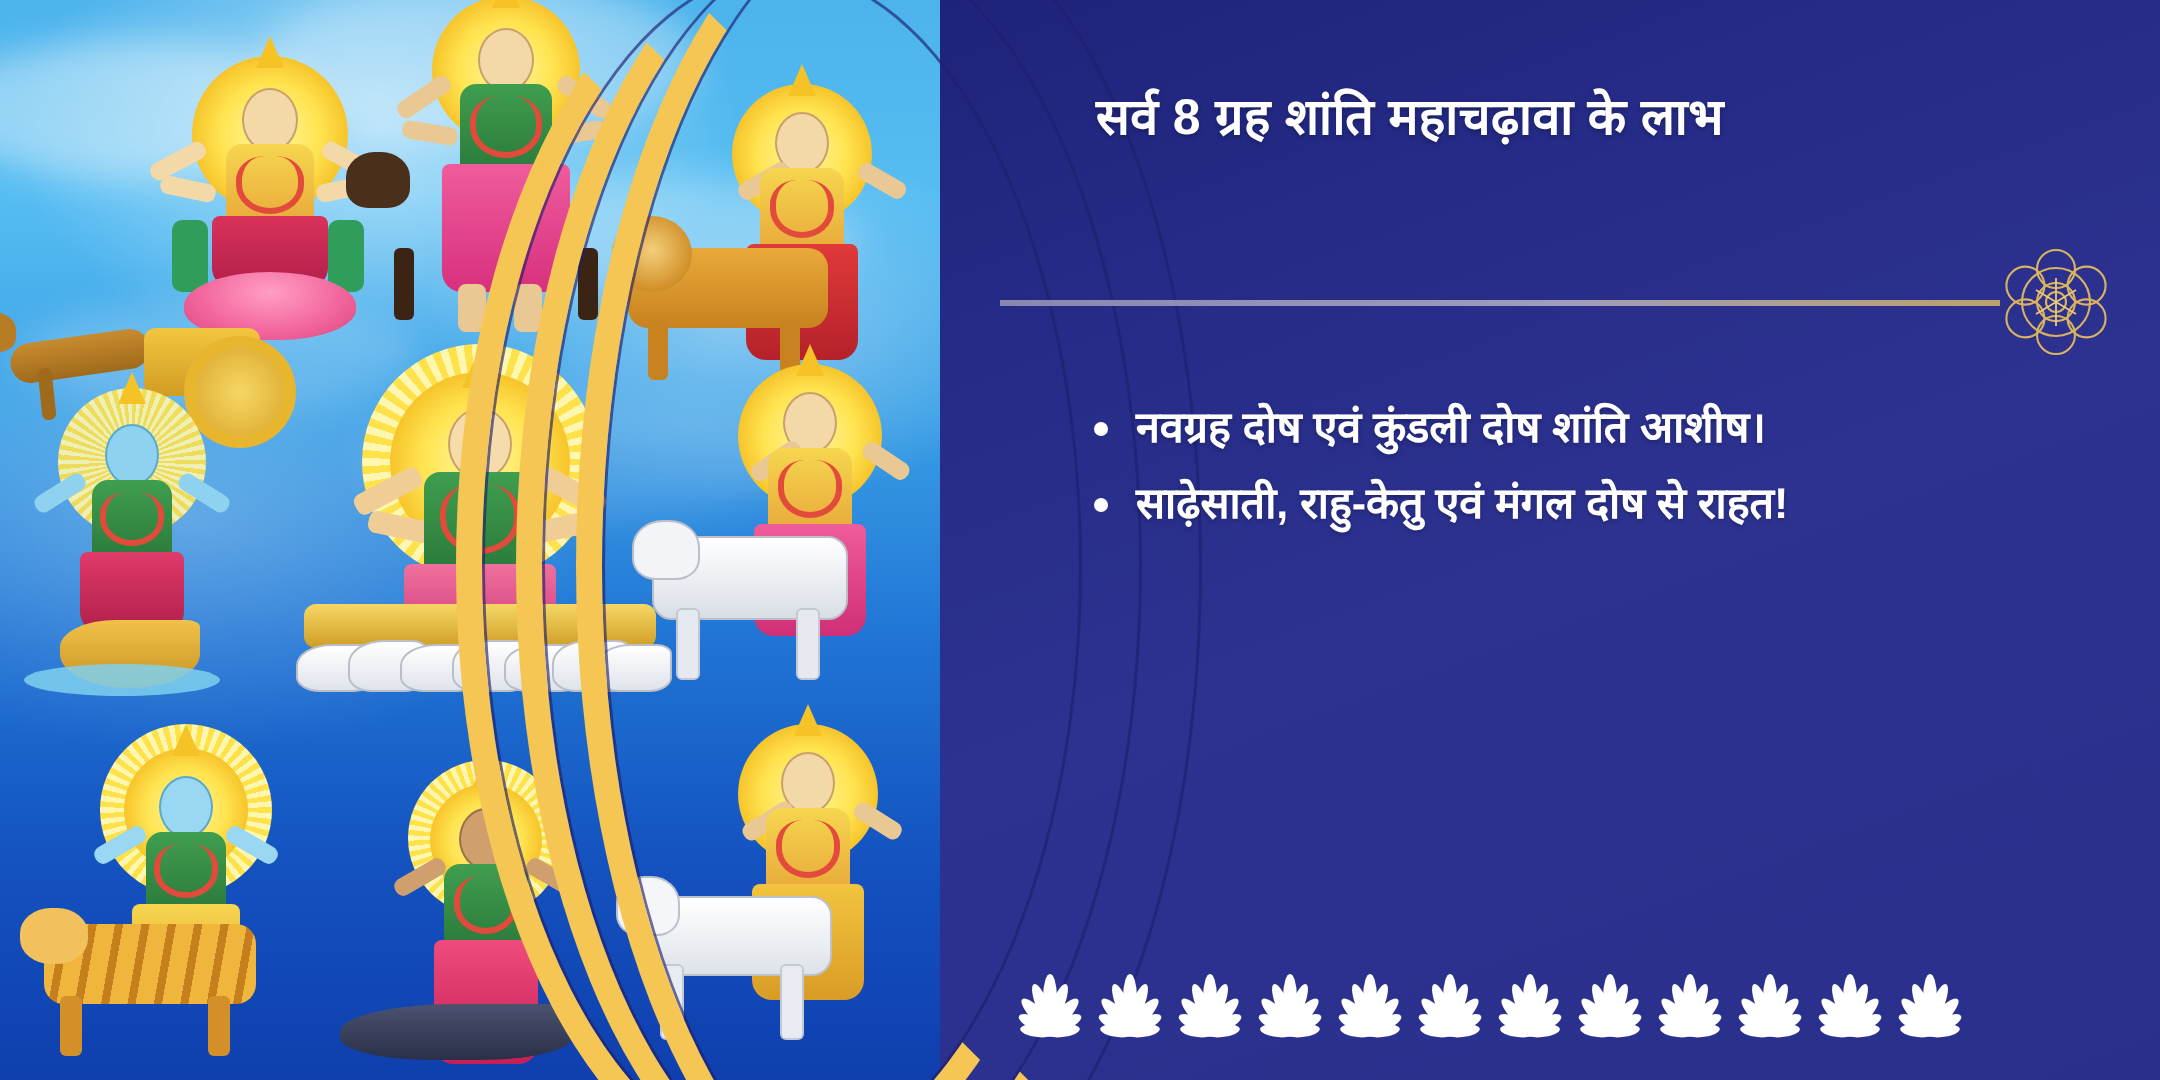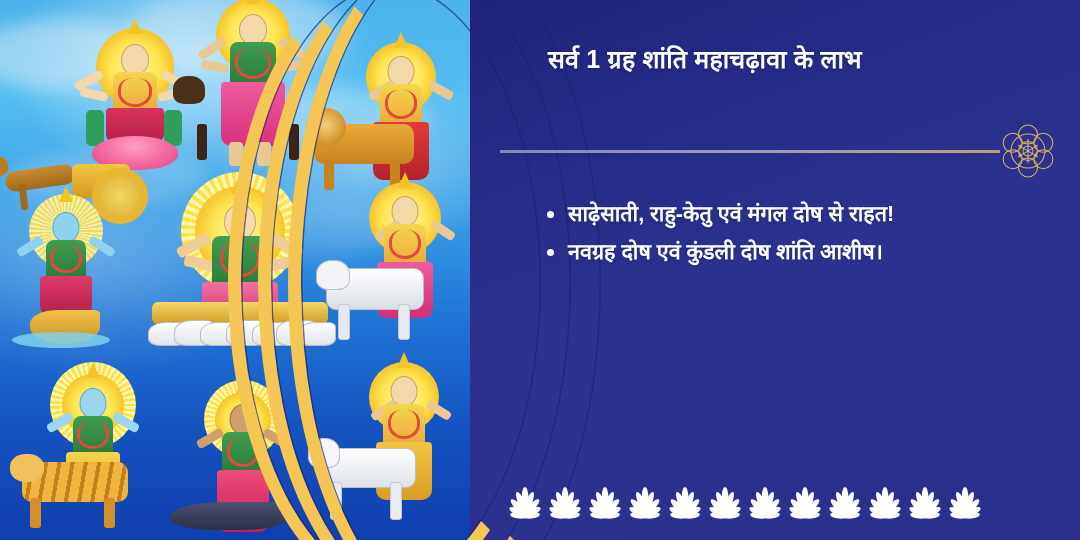--- a/index.html
+++ b/index.html
@@ -275,21 +275,21 @@
   </div>
 
   <div class="arcwrap">
     <div class="scallop" style="left:-42px;top:0px;width:300px;height:660px;"></div>
     <div class="scallop" style="left:-72px;top:16px;width:300px;height:628px;"></div>
     <div class="scallop" style="left:-102px;top:32px;width:300px;height:596px;"></div>
   </div>
 
   <div class="content">
 
-    <div class="title">सर्व 1 ग्रह शांति महाचढ़ावा के लाभ</div>
+    <div class="title">सर्व 8 ग्रह शांति महाचढ़ावा के लाभ</div>
 
     <div class="divider"></div>
 
     <div class="ornament">
       <svg viewBox="0 0 60 58" width="60" height="58" aria-hidden="true">
         <g fill="none" stroke="#d9b35f" stroke-width="1.05">
           <circle cx="30" cy="29" r="17"></circle>
           <circle cx="30" cy="12.5" r="9.5"></circle>
           <circle cx="30" cy="45.5" r="9.5"></circle>
           <circle cx="14.7" cy="20.8" r="9.5"></circle>
@@ -301,25 +301,25 @@
         </g>
         <g stroke="#e8c87a" stroke-width="0.9" fill="none">
           <path d="M30 29 L30 17 M30 29 L30 41 M30 29 L20 23 M30 29 L40 23 M30 29 L20 35 M30 29 L40 35"></path>
         </g>
       </svg>
     </div>
 
     <div class="bullets">
       <div class="bullet">
         <span class="dot"></span>
-        <span>साढ़ेसाती, राहु-केतु एवं मंगल दोष से राहत!</span>
+        <span>नवग्रह दोष एवं कुंडली दोष शांति आशीष।</span>
       </div>
       <div class="bullet">
         <span class="dot"></span>
-        <span>नवग्रह दोष एवं कुंडली दोष शांति आशीष।</span>
+        <span>साढ़ेसाती, राहु-केतु एवं मंगल दोष से राहत!</span>
       </div>
     </div>
   </div>
 
   <div class="lotusborder">
     <svg width="490" height="38" viewBox="0 0 490 38" aria-hidden="true">
       <defs>
         <g id="lotusmotif">
           <g fill="#ffffff">
             <ellipse cx="20" cy="12" rx="3.4" ry="11"></ellipse>

